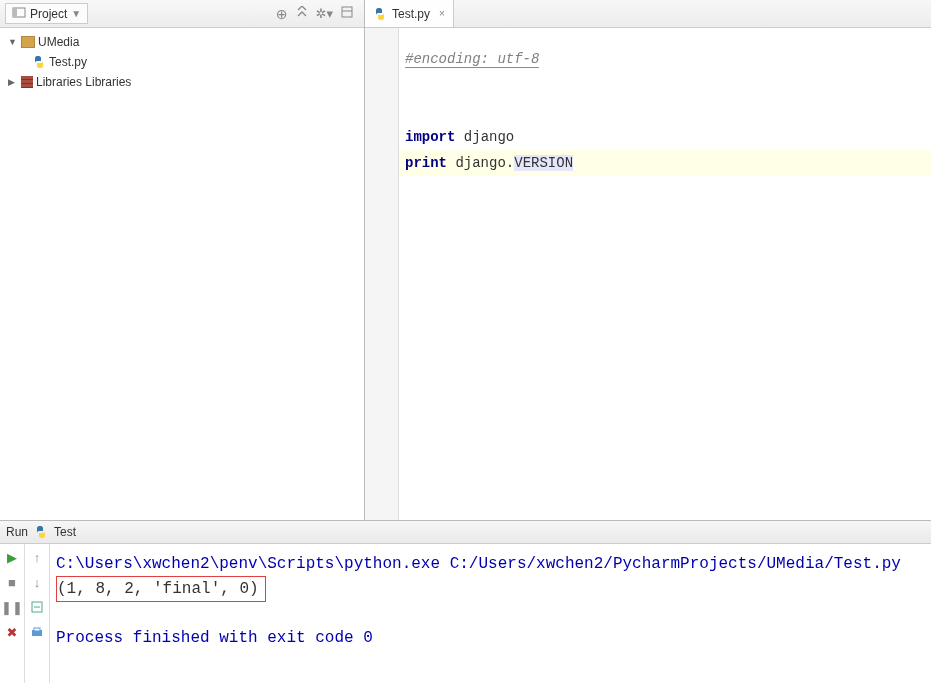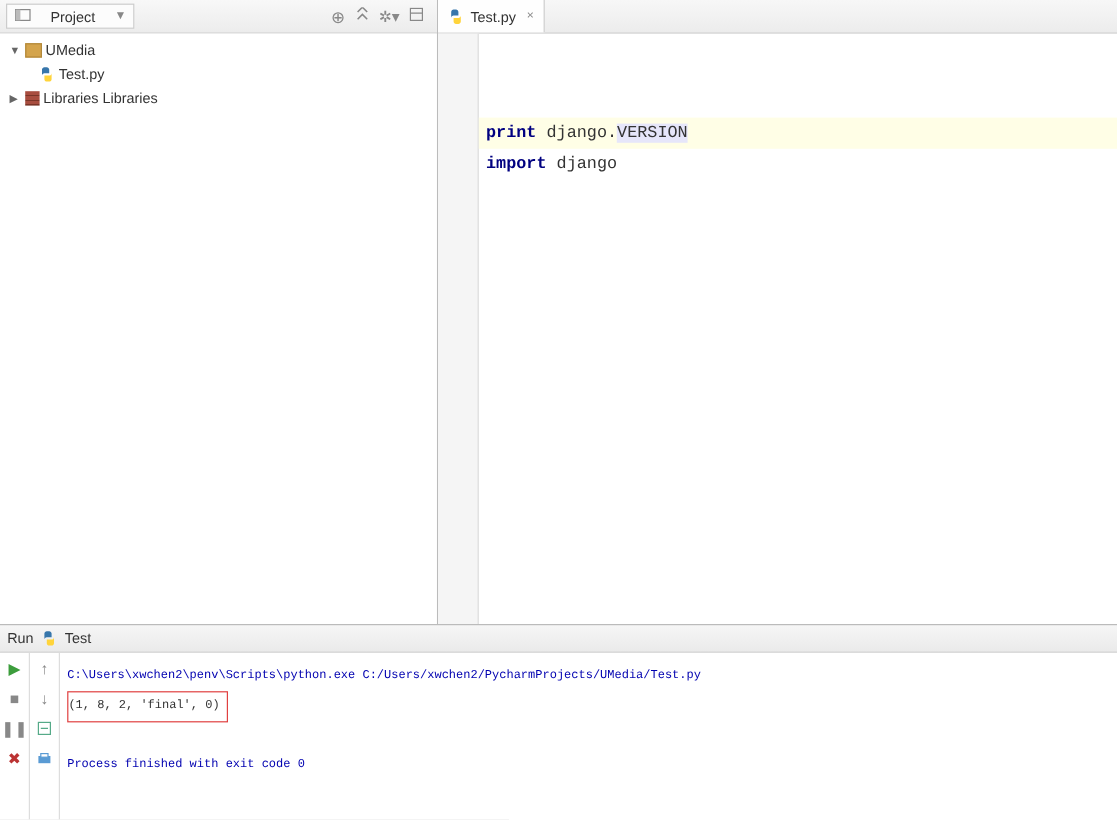--- a/index.html
+++ b/index.html
@@ -35,21 +35,21 @@
       display: flex;
       align-items: center;
       gap: 4px;
     }
     .panel-dropdown {
       display: flex;
       align-items: center;
       padding: 2px 6px;
       border: 1px solid #ccc;
       background: #fcfcfc;
-      gap: 16px;
+      gap: 4px;
       text-align: center;
     }
     .panel-header-right {
       margin-left: auto;
       display: flex;
       gap: 8px;
       padding-right: 6px;
     }
     .icon-circle { color: #888; font-size: 14px; }
     .icon-gear { color: #888; font-size: 13px; }
@@ -187,21 +187,21 @@
       padding-top: 6px;
       gap: 10px;
     }
     .run-icon { font-size: 13px; cursor: pointer; }
     .play { color: #3c9d3c; }
     .stop-sq { color: #888; }
     .pause-i { color: #888; }
     .console {
       flex: 1;
       font-family: "SimSun", "Courier New", monospace;
-      font-size: 10px;
+      font-size: 16px;
       padding: 8px 6px;
       line-height: 24px;
       white-space: pre;
     }
     .console .path-line { color: #0000b0; }
     .console .exit-line { color: #0000b0; }
     .red-box {
       display: inline-block;
       border: 1px solid #e04040;
       padding: 0 6px 0 0;
@@ -275,24 +275,25 @@
               <path d="M10 13H7c-1 0-2-1-2-2V8h4c1 0 2-1 2-2v5c0 1-1 2-2 2z" fill="#ffd43b"></path>
             </svg>
         </span>
         <span>Test.py</span>
         <span class="tab-close">×</span>
       </div>
     </div>
     <div class="editor-body">
       <div class="gutter"></div>
       <div class="code-area">
+        <div class="code-line"><span class="c-comment c-underline">#encoding: utf-8</span></div>
         <div class="code-line">&nbsp;</div>
         <div class="code-line">&nbsp;</div>
+        <div class="code-line"><span class="c-keyword">import</span><span> django</span></div>
         <div class="code-line hl-line"><span class="c-keyword">print</span><span> django.</span><span class="c-member">VERSION</span></div>
-        <div class="code-line"><span class="c-keyword">import</span><span> django</span></div>
       </div>
     </div>
   </div>
 </div>
 
 <div class="run-header">
   <span>Run</span>
   <span class="py-icon">
     <svg width="14" height="14" viewBox="0 0 14 14">
         <path d="M4 1h3c1 0 2 1 2 2v3H5c-1 0-2 1-2 2V3c0-1 1-2 2-2z" fill="#3776ab"></path>

